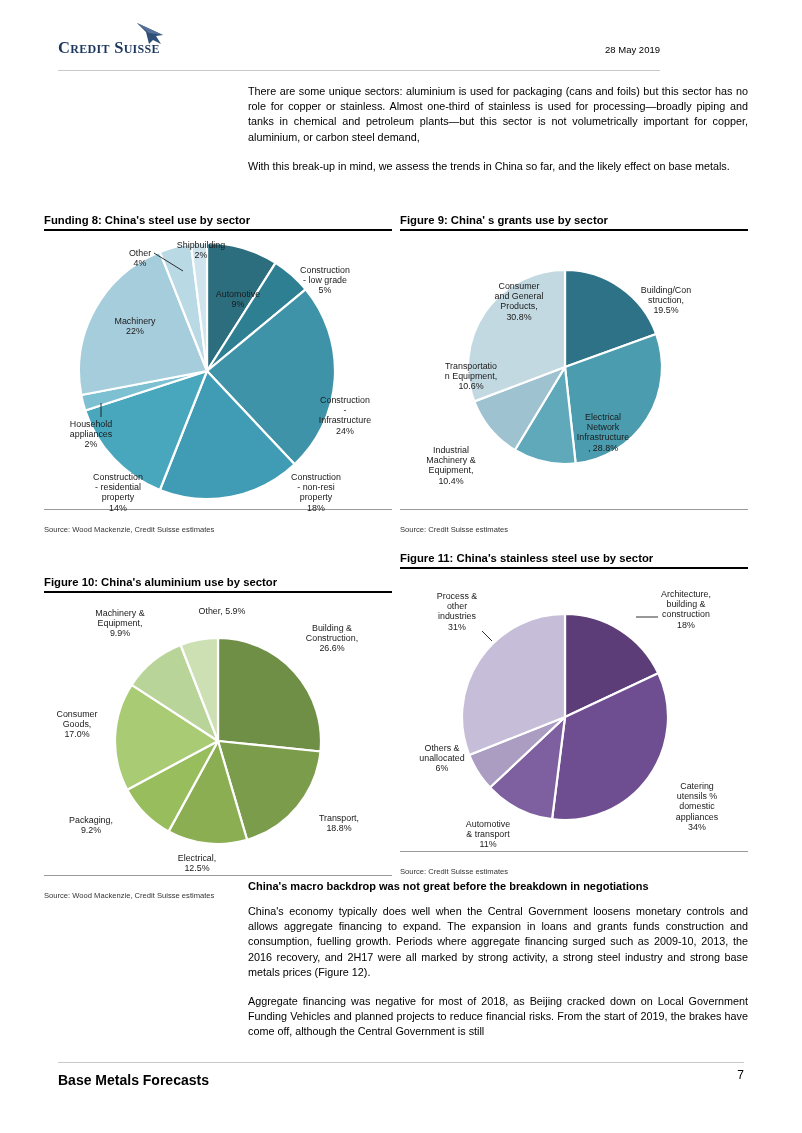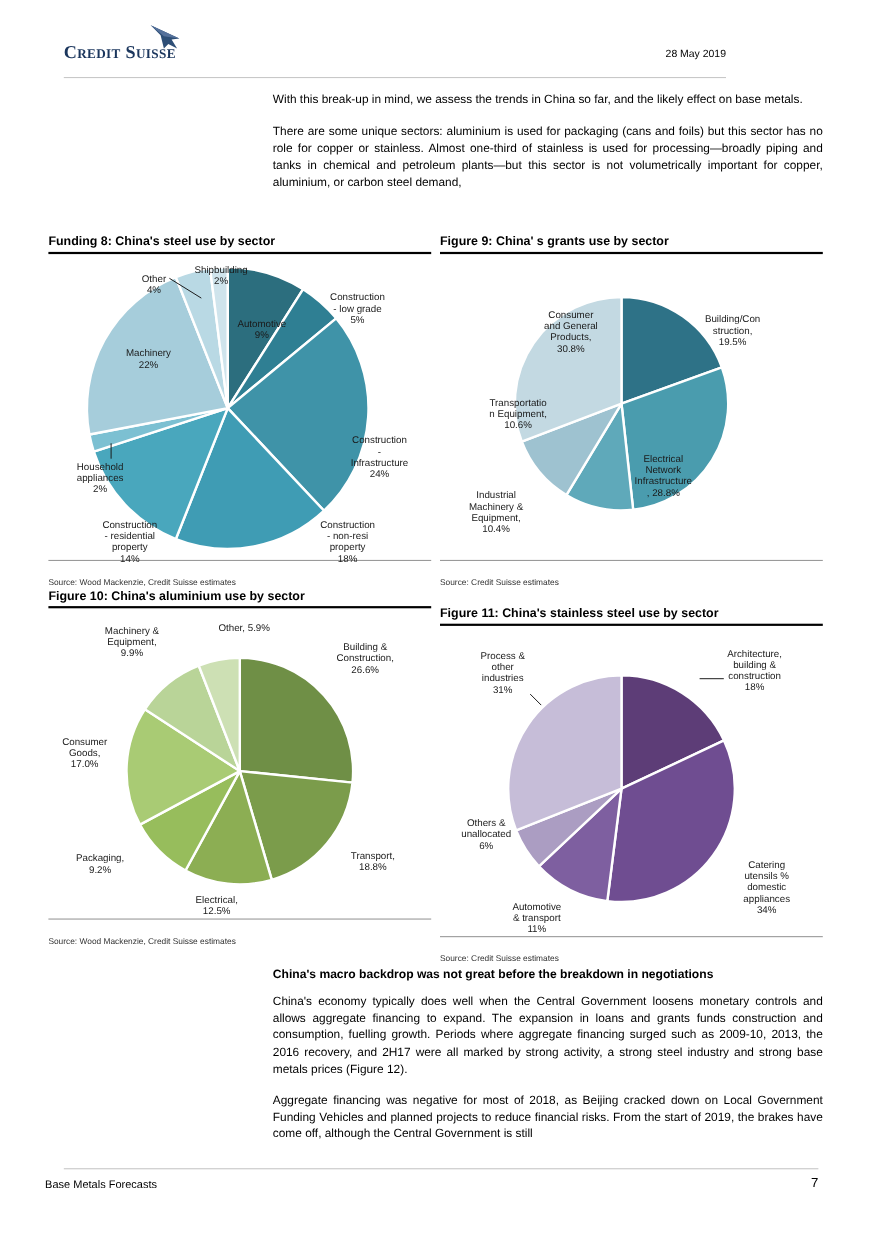--- a/index.html
+++ b/index.html
@@ -27,43 +27,43 @@
   .fig-title{font-size:11.3px;font-weight:bold;color:#000;white-space:nowrap;}
   .fig-rule{height:1.6px;background:#000;margin-top:3px;}
   .fig-src-rule{height:1px;background:#9a9a9a;}
   .fig-src{font-size:7.6px;color:#333;margin-top:15px;white-space:nowrap;}
   .chart{position:relative;}
   svg{display:block;overflow:visible;}
   .plabel{font-size:8.9px;fill:#1a1a1a;font-family:"Liberation Sans",sans-serif;}
 
   
   .ftr-rule{position:absolute;left:58px;right:58px;top:1062px;height:1px;background:#c8c8c8;}
-  .ftr-left{position:absolute;left:41px;top:1072px;font-size:10px;font-weight:normal;color:#000;}
+  .ftr-left{position:absolute;left:58px;top:1072px;font-size:14px;font-weight:bold;color:#000;}
   .ftr-right{position:absolute;right:58px;top:1068px;font-size:12px;color:#000;}
 </style>
 </head>
 <body>
 
 <div class="page">
 
   <div class="hdr">
     <div class="logo">
       <div class="logo-text">Credit Suisse</div>
       <svg class="logo-swoosh" viewBox="0 0 30 24">
         <path d="M2,1 L28,13 L21,14 L26,22 L18,18 L14,22 L11,10 Z" fill="#2e4f77"></path>
         <path d="M2,1 L28,13 L14,11 Z" fill="#55719b"></path>
       </svg>
     </div>
     <div class="hdr-date">28 May 2019</div>
     <div class="hdr-rule"></div>
   </div>
 
   <div class="col" style="top:84px;">
+    <p class="body">There are some unique sectors: aluminium is used for packaging (cans and foils) but this sector has no role for copper or stainless. Almost one-third of stainless is used for processing—broadly piping and tanks in chemical and petroleum plants—but this sector is not volumetrically important for copper, aluminium, or carbon steel demand,</p>
     <p class="body">With this break-up in mind, we assess the trends in China so far, and the likely effect on base metals.</p>
-    <p class="body">There are some unique sectors: aluminium is used for packaging (cans and foils) but this sector has no role for copper or stainless. Almost one-third of stainless is used for processing—broadly piping and tanks in chemical and petroleum plants—but this sector is not volumetrically important for copper, aluminium, or carbon steel demand,</p>
   </div>
 
   <div class="fig" style="left:44px;top:214px;width:348px;">
     <div class="fig-title">Funding 8: China's steel use by sector</div>
     <div class="fig-rule"></div>
     <div class="chart" id="chart-fig8">
         <svg width="348" height="278" viewBox="0 0 348 278">
           <path d="M 163 140 L 163.00 12.00 A 128 128 0 0 1 231.59 31.93 Z" fill="#2c6e7e" stroke="#ffffff" stroke-width="2.2" stroke-linejoin="round"></path>
           <path d="M 163 140 L 231.59 31.93 A 128 128 0 0 1 261.63 58.41 Z" fill="#2f7f93" stroke="#ffffff" stroke-width="2.2" stroke-linejoin="round"></path>
           <path d="M 163 140 L 261.63 58.41 A 128 128 0 0 1 250.62 233.31 Z" fill="#3f93a8" stroke="#ffffff" stroke-width="2.2" stroke-linejoin="round"></path>
@@ -162,21 +162,21 @@
             <text x="119" y="68.2" text-anchor="middle" class="plabel">and General</text>
             <text x="119" y="78.4" text-anchor="middle" class="plabel">Products,</text>
             <text x="119" y="88.6" text-anchor="middle" class="plabel">30.8%</text>
           </g>
         </svg>
       </div>
     <div class="fig-src-rule"></div>
     <div class="fig-src">Source: Credit Suisse estimates</div>
   </div>
 
-  <div class="fig" style="left:44px;top:536px;width:348px;">
+  <div class="fig" style="left:44px;top:576px;width:348px;">
     <div class="fig-title">Figure 10: China's aluminium use by sector</div>
     <div class="fig-rule"></div>
     <div class="chart" id="chart-fig10">
         <svg width="348" height="282" viewBox="0 0 348 282">
           <path d="M 174 148 L 174.00 45.00 A 103 103 0 0 1 276.46 158.51 Z" fill="#6f8f46" stroke="#ffffff" stroke-width="2.2" stroke-linejoin="round"></path>
           <path d="M 174 148 L 276.46 158.51 A 103 103 0 0 1 203.07 246.81 Z" fill="#7b9c4b" stroke="#ffffff" stroke-width="2.2" stroke-linejoin="round"></path>
           <path d="M 174 148 L 203.07 246.81 A 103 103 0 0 1 124.62 238.39 Z" fill="#8cae53" stroke="#ffffff" stroke-width="2.2" stroke-linejoin="round"></path>
           <path d="M 174 148 L 124.62 238.39 A 103 103 0 0 1 83.22 196.67 Z" fill="#97bd5c" stroke="#ffffff" stroke-width="2.2" stroke-linejoin="round"></path>
           <path d="M 174 148 L 83.22 196.67 A 103 103 0 0 1 87.68 91.81 Z" fill="#a9cb74" stroke="#ffffff" stroke-width="2.2" stroke-linejoin="round"></path>
           <path d="M 174 148 L 87.68 91.81 A 103 103 0 0 1 136.65 52.01 Z" fill="#b9d498" stroke="#ffffff" stroke-width="2.2" stroke-linejoin="round"></path>

